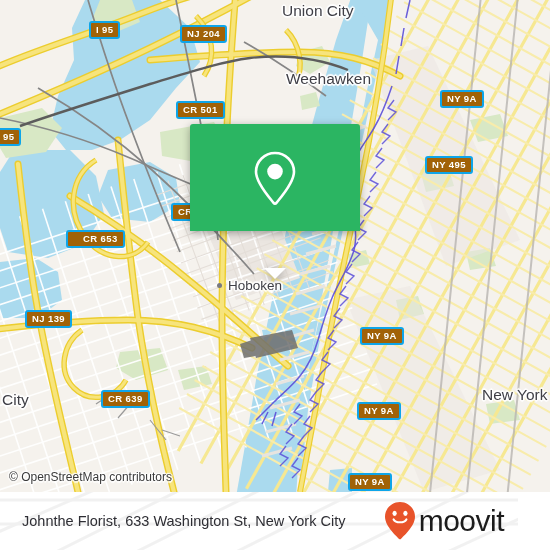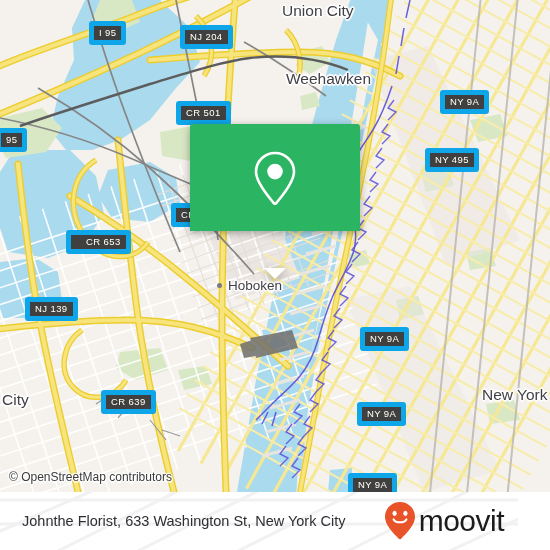--- a/index.html
+++ b/index.html
@@ -23,26 +23,26 @@
     width: 550px;
     height: 492px;
     overflow: hidden;
     background: #f4f1ec;
   }
   #map svg { display: block; }
 
   
   .shield {
     position: absolute;
-    background: #404040;
-    border: 5px solid #0ea5e9;
+    background: #a16207;
+    border: 2px solid #0ea5e9;
     border-radius: 3px;
     color: #ffffff;
     font-size: 9.5px;
-    font-weight: normal;
+    font-weight: bold;
     letter-spacing: .4px;
     padding: 1.5px 5px 2.5px 5px;
     white-space: nowrap;
     text-shadow: 0 0 1px rgba(120,100,0,.35);
     line-height: 10px;
   }
 
   
   .place {
     position: absolute;
@@ -372,24 +372,24 @@
     <div class="place dot" style="left:228px; top:278px;">Hoboken</div>
     <div class="place big" style="left:482px; top:386px;">New York</div>
     <div class="place big" style="left:2px; top:391px;">City</div>
 
     <div class="shield" style="left:89px; top:21px;">I 95</div>
     <div class="shield" style="left:180px; top:25px;">NJ 204</div>
     <div class="shield" style="left:176px; top:101px;">CR 501</div>
     <div class="shield" style="left:-4px; top:128px;">95</div>
     <div class="shield" style="left:171px; top:203px;">CR</div>
     <div class="shield" style="left:66px; top:230px;padding-left:15px;">CR 653</div>
-    <div class="shield" style="left:25px; top:297px;">NJ 139</div>
+    <div class="shield" style="left:25px; top:310px;">NJ 139</div>
     <div class="shield" style="left:101px; top:390px;">CR 639</div>
     <div class="shield" style="left:440px; top:90px;">NY 9A</div>
-    <div class="shield" style="left:425px; top:148px;">NY 495</div>
+    <div class="shield" style="left:425px; top:156px;">NY 495</div>
     <div class="shield" style="left:360px; top:327px;">NY 9A</div>
     <div class="shield" style="left:357px; top:402px;">NY 9A</div>
     <div class="shield" style="left:348px; top:473px;">NY 9A</div>
 
     <div id="attribution">© OpenStreetMap contributors</div>
 
     <div id="poi-card">
       <div id="card-head">
         <svg width="48" height="58" viewBox="0 0 48 58">
           <path d="M24 4 C13.5 4 5 12.4 5 22.8 C5 34 18.4 48.6 22.6 53.9 C23.3 54.8 24.7 54.8 25.4 53.9

